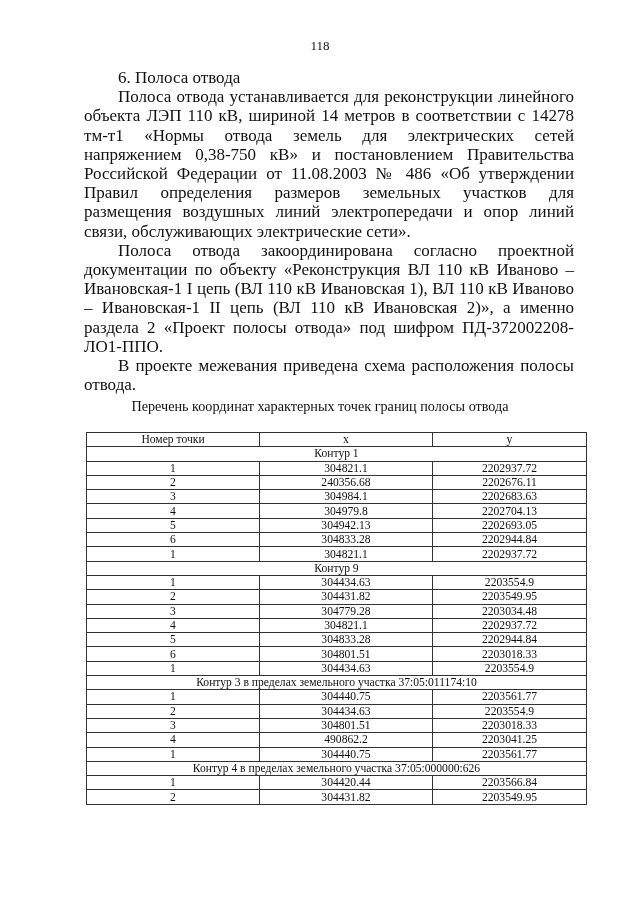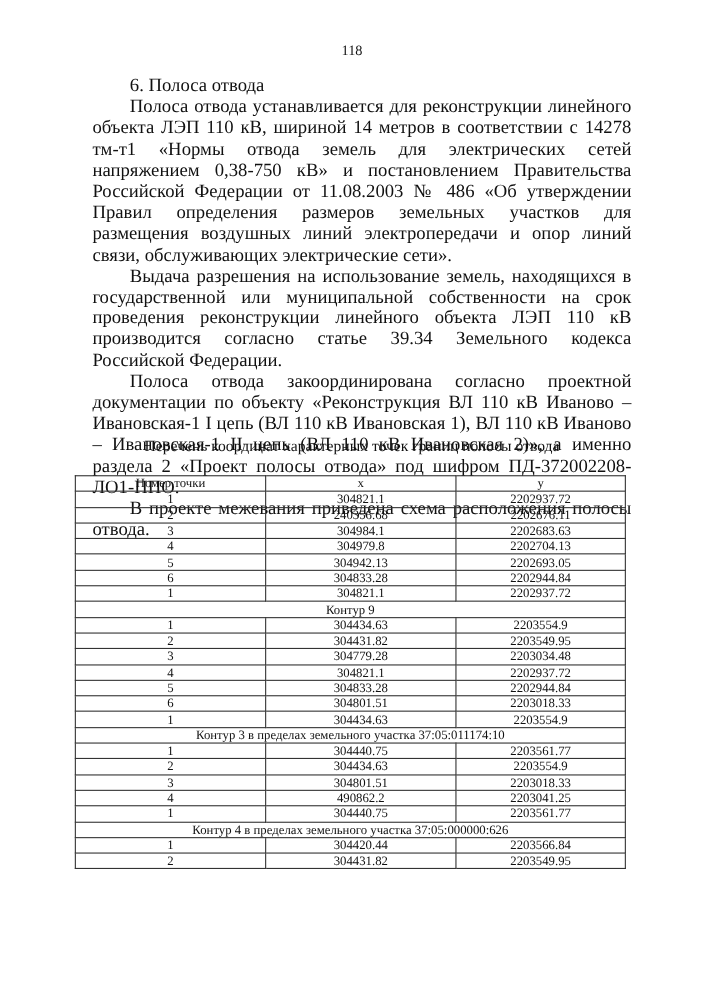--- a/index.html
+++ b/index.html
@@ -15,60 +15,62 @@
       position: absolute; left: 84px; top: 68px; width: 490px;
       font-size: 17px; line-height: 19.2px;
     }
     .body-text p { margin: 0; text-align: justify; text-indent: 34px; }
     .body-text p.heading { text-indent: 34px; }
     .table-caption {
       position: absolute; top: 398px; left: 0; width: 640px; text-align: center;
       font-size: 14.2px; box-sizing: border-box;
     }
     table.coords {
-      position: absolute; top: 432px; left: 68px; width: 500px;
+      position: absolute; top: 432px; left: 86px; width: 500px;
       border-collapse: collapse; font-size: 11.6px; table-layout: fixed;
     }
     table.coords td, table.coords th {
       border: 1px solid #333; height: 13.3px; padding: 0; line-height: 13px;
       text-align: center; font-weight: normal;
     }
     table.coords col.c1 { width: 173px; }
     table.coords col.c2 { width: 173px; }
     table.coords col.c3 { width: 154px; }
   </style>
 </head>
 <body>
 
 <div class="page-number">118</div>
 
 <div class="body-text">
   <p class="heading">6. Полоса отвода</p>
   <p>Полоса отвода устанавливается для реконструкции линейного объекта ЛЭП 110 кВ, шириной 14 метров в соответствии с 14278 тм-т1 «Нормы отвода земель для электрических сетей напряжением 0,38-750 кВ» и постановлением Правительства Российской Федерации от 11.08.2003 № 486 «Об утверждении Правил определения размеров земельных участков для размещения воздушных линий электропередачи и опор линий связи, обслуживающих электрические сети».</p>
-  <p>Выдача разрешения на использование земель, находящихся в государственной или муниципальной собственности на срок проведения реконструкции линейного объекта ЛЭП 110 кВ производится согласно статье 39.34 Земельного кодекса Российской Федерации.</p>
   <p>Полоса отвода закоординирована согласно проектной документации по объекту «Реконструкция ВЛ 110 кВ Иваново – Ивановская-1 I цепь (ВЛ 110 кВ Ивановская 1), ВЛ 110 кВ Иваново – Ивановская-1 II цепь (ВЛ 110 кВ Ивановская 2)», а именно раздела 2 «Проект полосы отвода» под шифром ПД-372002208-ЛО1-ППО.</p>
   <p>В проекте межевания приведена схема расположения полосы отвода.</p>
 </div>
 
 <div class="table-caption">Перечень координат характерных точек границ полосы отвода</div>
 
 <table class="coords">
   <colgroup>
       <col class="c1">
       <col class="c2">
       <col class="c3">
     </colgroup>
   <thead>
     <tr>
       <th>Номер точки</th>
       <th>x</th>
       <th>y</th>
     </tr>
   </thead>
   <tbody id="coords-body">
+      <tr>
+        <td colspan="3">Контур 1</td>
+      </tr>
       <tr>
         <td>1</td>
         <td>304821.1</td>
         <td>2202937.72</td>
       </tr>
       <tr>
         <td>2</td>
         <td>240356.68</td>
         <td>2202676.11</td>
       </tr>

